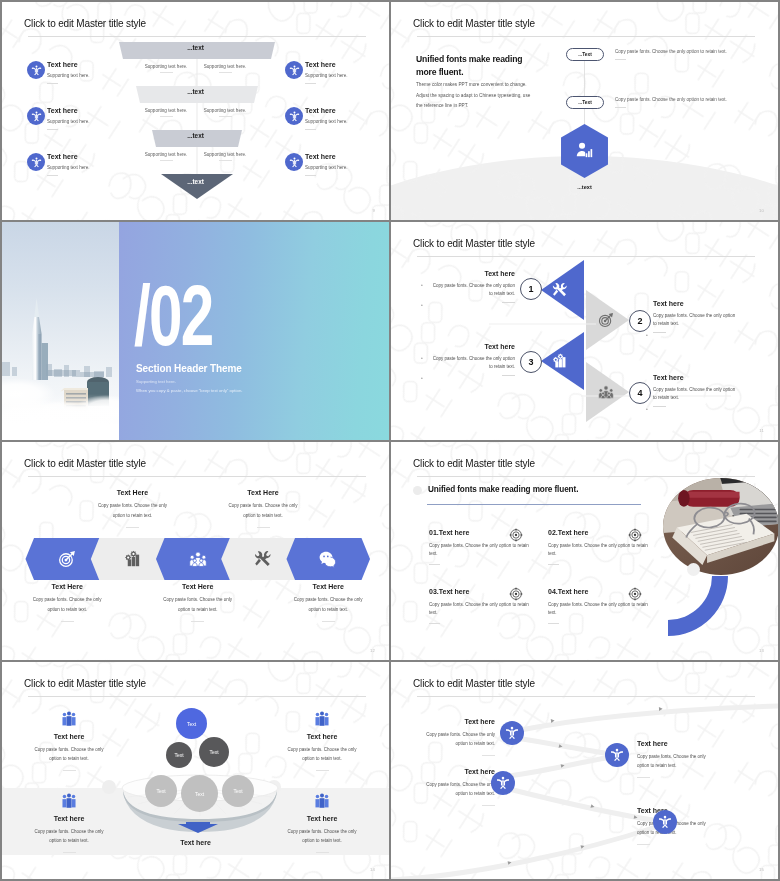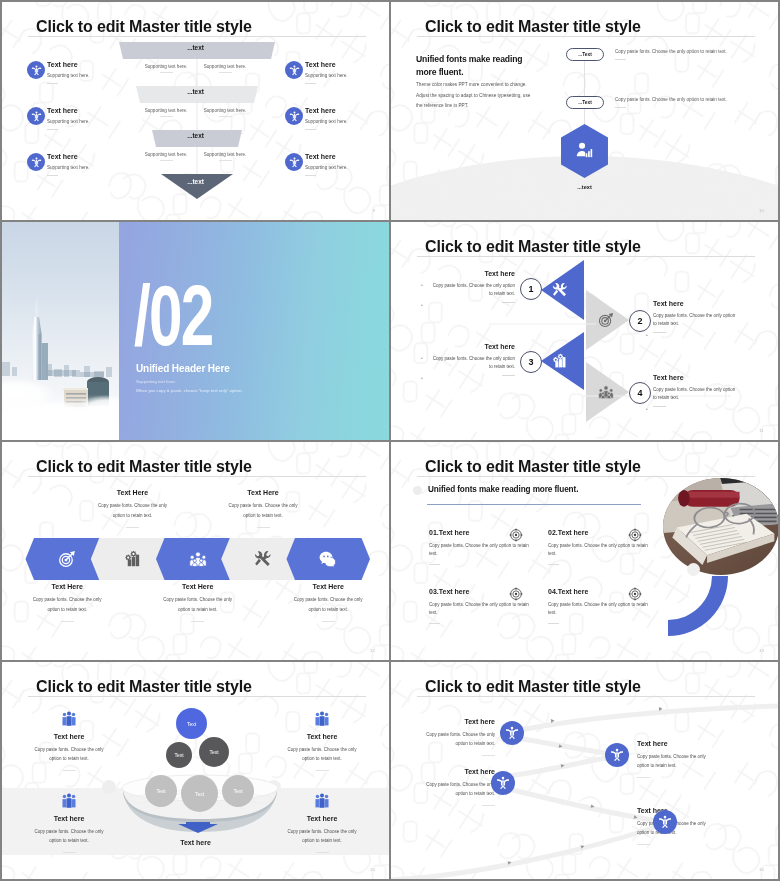--- a/index.html
+++ b/index.html
@@ -6,21 +6,21 @@
   html,body{margin:0;padding:0;background:#838383;}
   body{width:780px;height:881px;overflow:hidden;
        font-family:"Liberation Sans",sans-serif;-webkit-font-smoothing:antialiased;}
   .grid{width:780px;height:881px;box-sizing:border-box;padding:2px;display:grid;
         grid-template-columns:387px 387px;grid-template-rows:218px 218px 218px 217px;gap:2px;}
   .slide{background:#ffffff;position:relative;overflow:hidden;isolation:isolate;}
   .slide > *{position:relative;z-index:1;}
   .slide > .wm{z-index:0;}
   .slide > .wmback{z-index:0;}
   .wm{position:absolute;left:0;top:0;width:387px;height:218px;pointer-events:none;z-index:0;opacity:.85;}
-  .title{position:absolute;left:34px;top:15.5px;font-size:16px;font-weight:bold;color:#161616;
+  .title{position:absolute;left:22px;top:15.5px;font-size:10px;font-weight:normal;color:#161616;
          letter-spacing:-0.15px;white-space:nowrap;}
   .trule{position:absolute;left:26px;right:23px;top:34px;height:1px;background:#dcdcdc;}
   .pgnum{position:absolute;right:14px;bottom:7px;font-size:4.2px;color:#bcbcbc;letter-spacing:.2px;}
   .t-head{font-size:7px;font-weight:bold;color:#1b1b1b;white-space:nowrap;}
   .t-sub{font-size:4.6px;color:#5c5c5c;}
   .circ{border-radius:50%;background:#4f68cd;display:flex;align-items:center;justify-content:center;}
 
   
   .s1-funnel{position:absolute;left:0;top:0;}
   .s1-flab{position:absolute;left:0;width:387px;text-align:center;font-size:6.4px;font-weight:bold;color:#1c1c1c;}
@@ -394,21 +394,21 @@
         <ellipse cx="72" cy="200" rx="52" ry="22" fill="url(#fogA)"></ellipse>
         <ellipse cx="30" cy="196" rx="46" ry="20" fill="url(#fogA)"></ellipse>
         <ellipse cx="104" cy="186" rx="30" ry="13" fill="url(#fogA)"></ellipse>
         <ellipse cx="58" cy="190" rx="30" ry="11" fill="url(#fogA)" opacity=".8"></ellipse>
         <rect x="0" y="172" width="118" height="46" fill="url(#botfog)"></rect>
         <rect x="0" y="202" width="118" height="16" fill="#ffffff"></rect>
       </svg>
     </div>
     <div class="s3-panel"></div>
     <div class="s3-num">/02</div>
-    <div class="s3-head">Unified Header Here</div>
+    <div class="s3-head">Section Header Theme</div>
     <div class="s3-s1">Supporting text here.</div>
     <div class="s3-s2">When you copy &amp; paste, choose "keep text only" option.</div>
   </div>
 
   <div class="slide">
     <div class="title">Click to edit Master title style</div>
     <div class="trule"></div>
 
     <svg class="s4-svg" width="387" height="218">
       <polygon points="193,38 193,98 150,68" fill="#4f68cd"></polygon>

